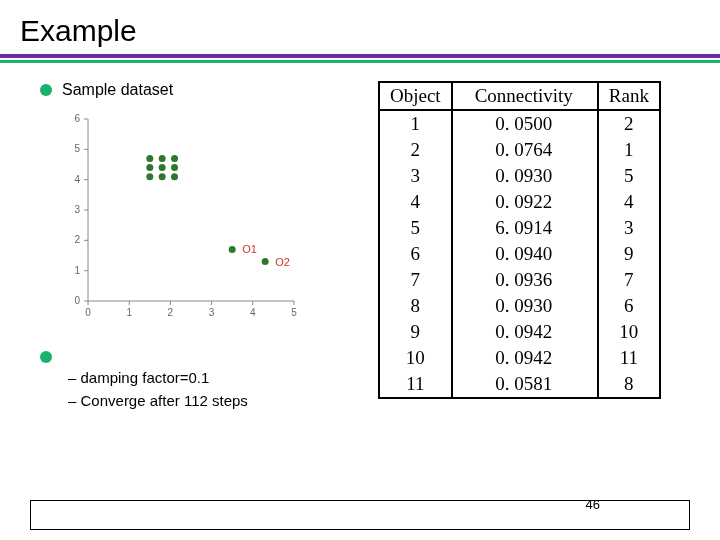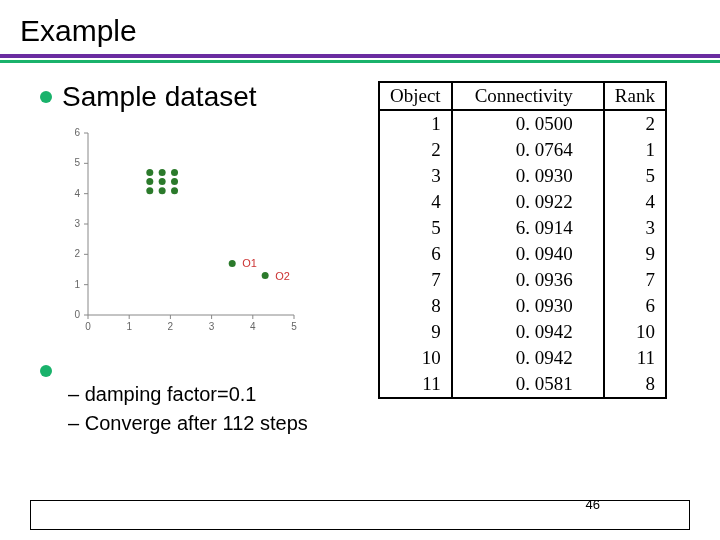--- a/index.html
+++ b/index.html
@@ -5,29 +5,29 @@
   html,body{margin:0;padding:0;font-family:Arial,Helvetica,sans-serif;background:#fff;color:#000}
   .slide{width:720px;height:540px;position:relative;box-sizing:border-box}
   .title{font-size:30px;font-weight:normal;padding:14px 0 6px 20px}
   .rule1{height:4px;background:#6a2ca0;margin:0}
   .rule2{height:3px;background:#19b26b;margin-top:2px}
   .body{display:flex;padding:18px 30px 0 40px}
   .left{width:330px}
   .right{width:310px}
   .bullet{display:flex;align-items:center;margin-bottom:6px}
   .dot{width:12px;height:12px;border-radius:50%;background:#19b26b;margin-right:10px;flex:0 0 12px}
-  .bullet-text{font-size:28px}
-  .sub{font-size:20px;margin-left:28px;margin-top:6px}
+  .bullet-text{font-size:16px}
+  .sub{font-size:15px;margin-left:28px;margin-top:6px}
   .sub::before{content:"– ";}
   .chart{margin:8px 0 24px 20px}
   table.data{border-collapse:collapse;margin-left:8px}
-  table.data th,table.data td{font-family:"Times New Roman",serif;font-size:19px;text-align:right;padding:2px 10px}
+  table.data th,table.data td{font-family:"Times New Roman",serif;font-size:19px;text-align:center;padding:2px 10px}
   table.data th{font-weight:normal;border-bottom:2px solid #000}
   table.data td:first-child,table.data th:first-child{border-right:2px solid #000}
-  table.data td:nth-child(2),table.data th:nth-child(2){border-right:2px solid #000;padding-left:22px;padding-right:30px}
+  table.data td:nth-child(2),table.data th:nth-child(2){border-right:2px solid #000;padding-left:22px;padding-right:24px}
   table.data{border:2px solid #000}
   .pgnum{position:absolute;right:120px;bottom:28px;font-size:13px}
   .footerbox{position:absolute;left:30px;right:30px;bottom:10px;height:28px;border:1px solid #000}
 </style>
 </head>
 <body>
 <div class="slide">
 
   <div class="title">Example</div>
   <div class="rule1"></div>

